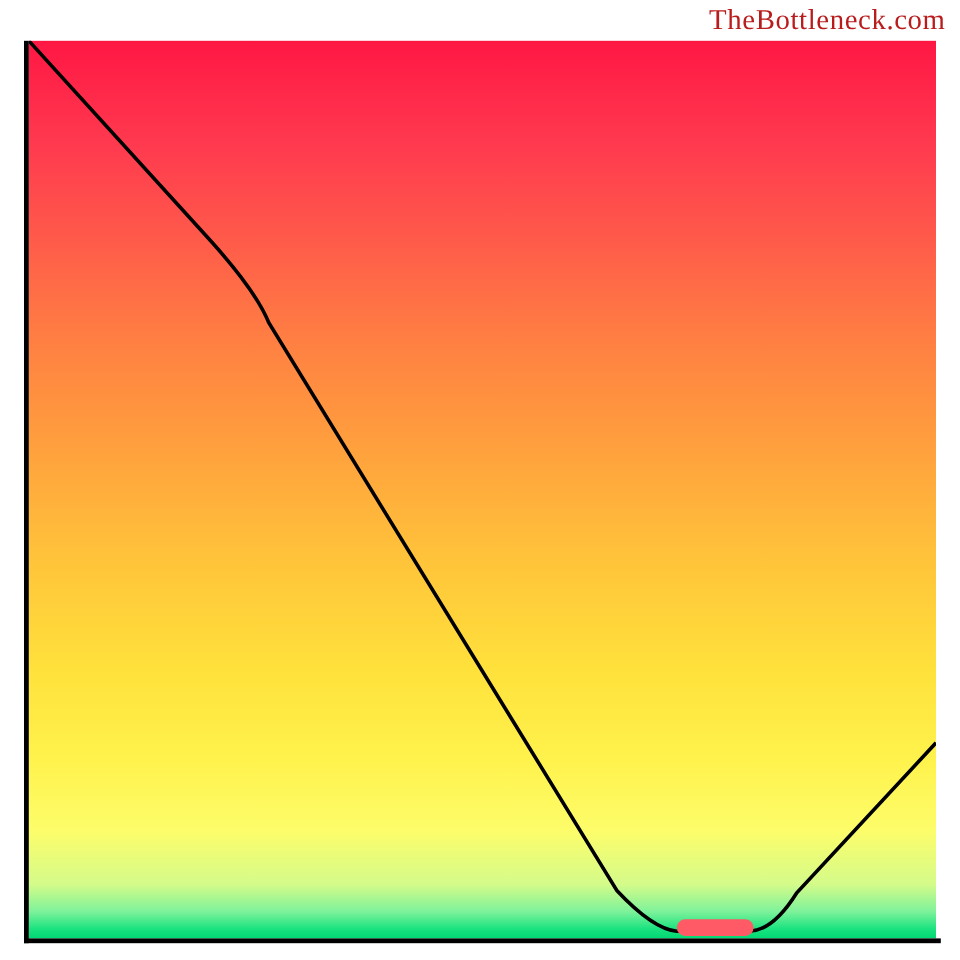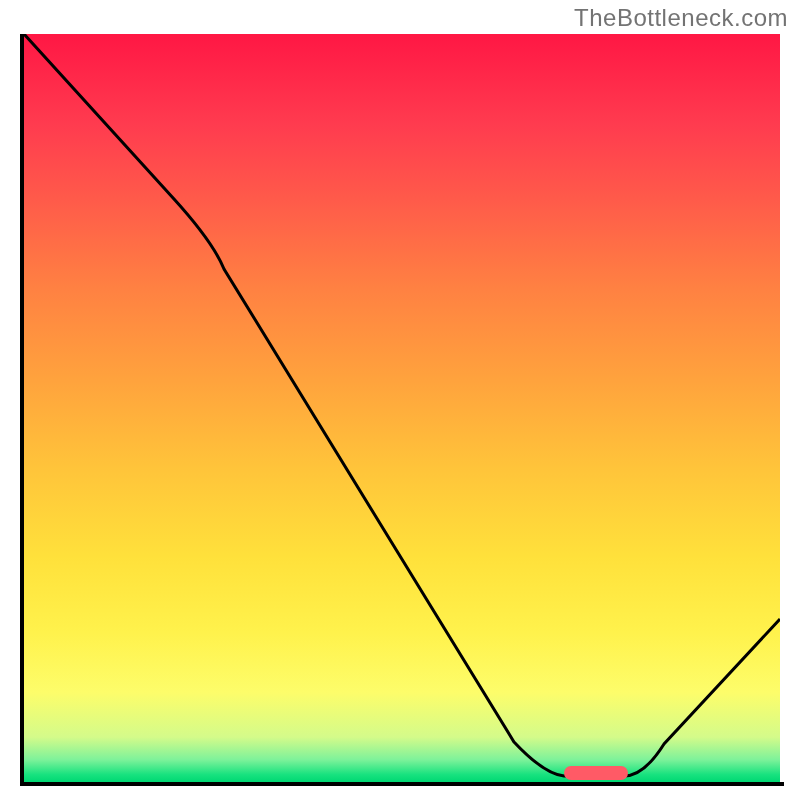--- a/index.html
+++ b/index.html
@@ -7,24 +7,25 @@
     width: 800px;
     height: 800px;
     background: #ffffff;
     position: relative;
     font-family: Arial, sans-serif;
   }
   .watermark {
     position: absolute;
     top: 4px;
     right: 12px;
-    color: #737373;
+    color: #b91c1c;
     font-size: 24px;
     font-weight: 500;
     letter-spacing: 0.5px;
+    font-family: Liberation Serif, serif;
   }
   .chart-wrap {
     position: absolute;
     top: 34px;
     left: 24px;
     width: 756px;
     height: 748px;
   }
   .gradient-area {
     position: absolute;

